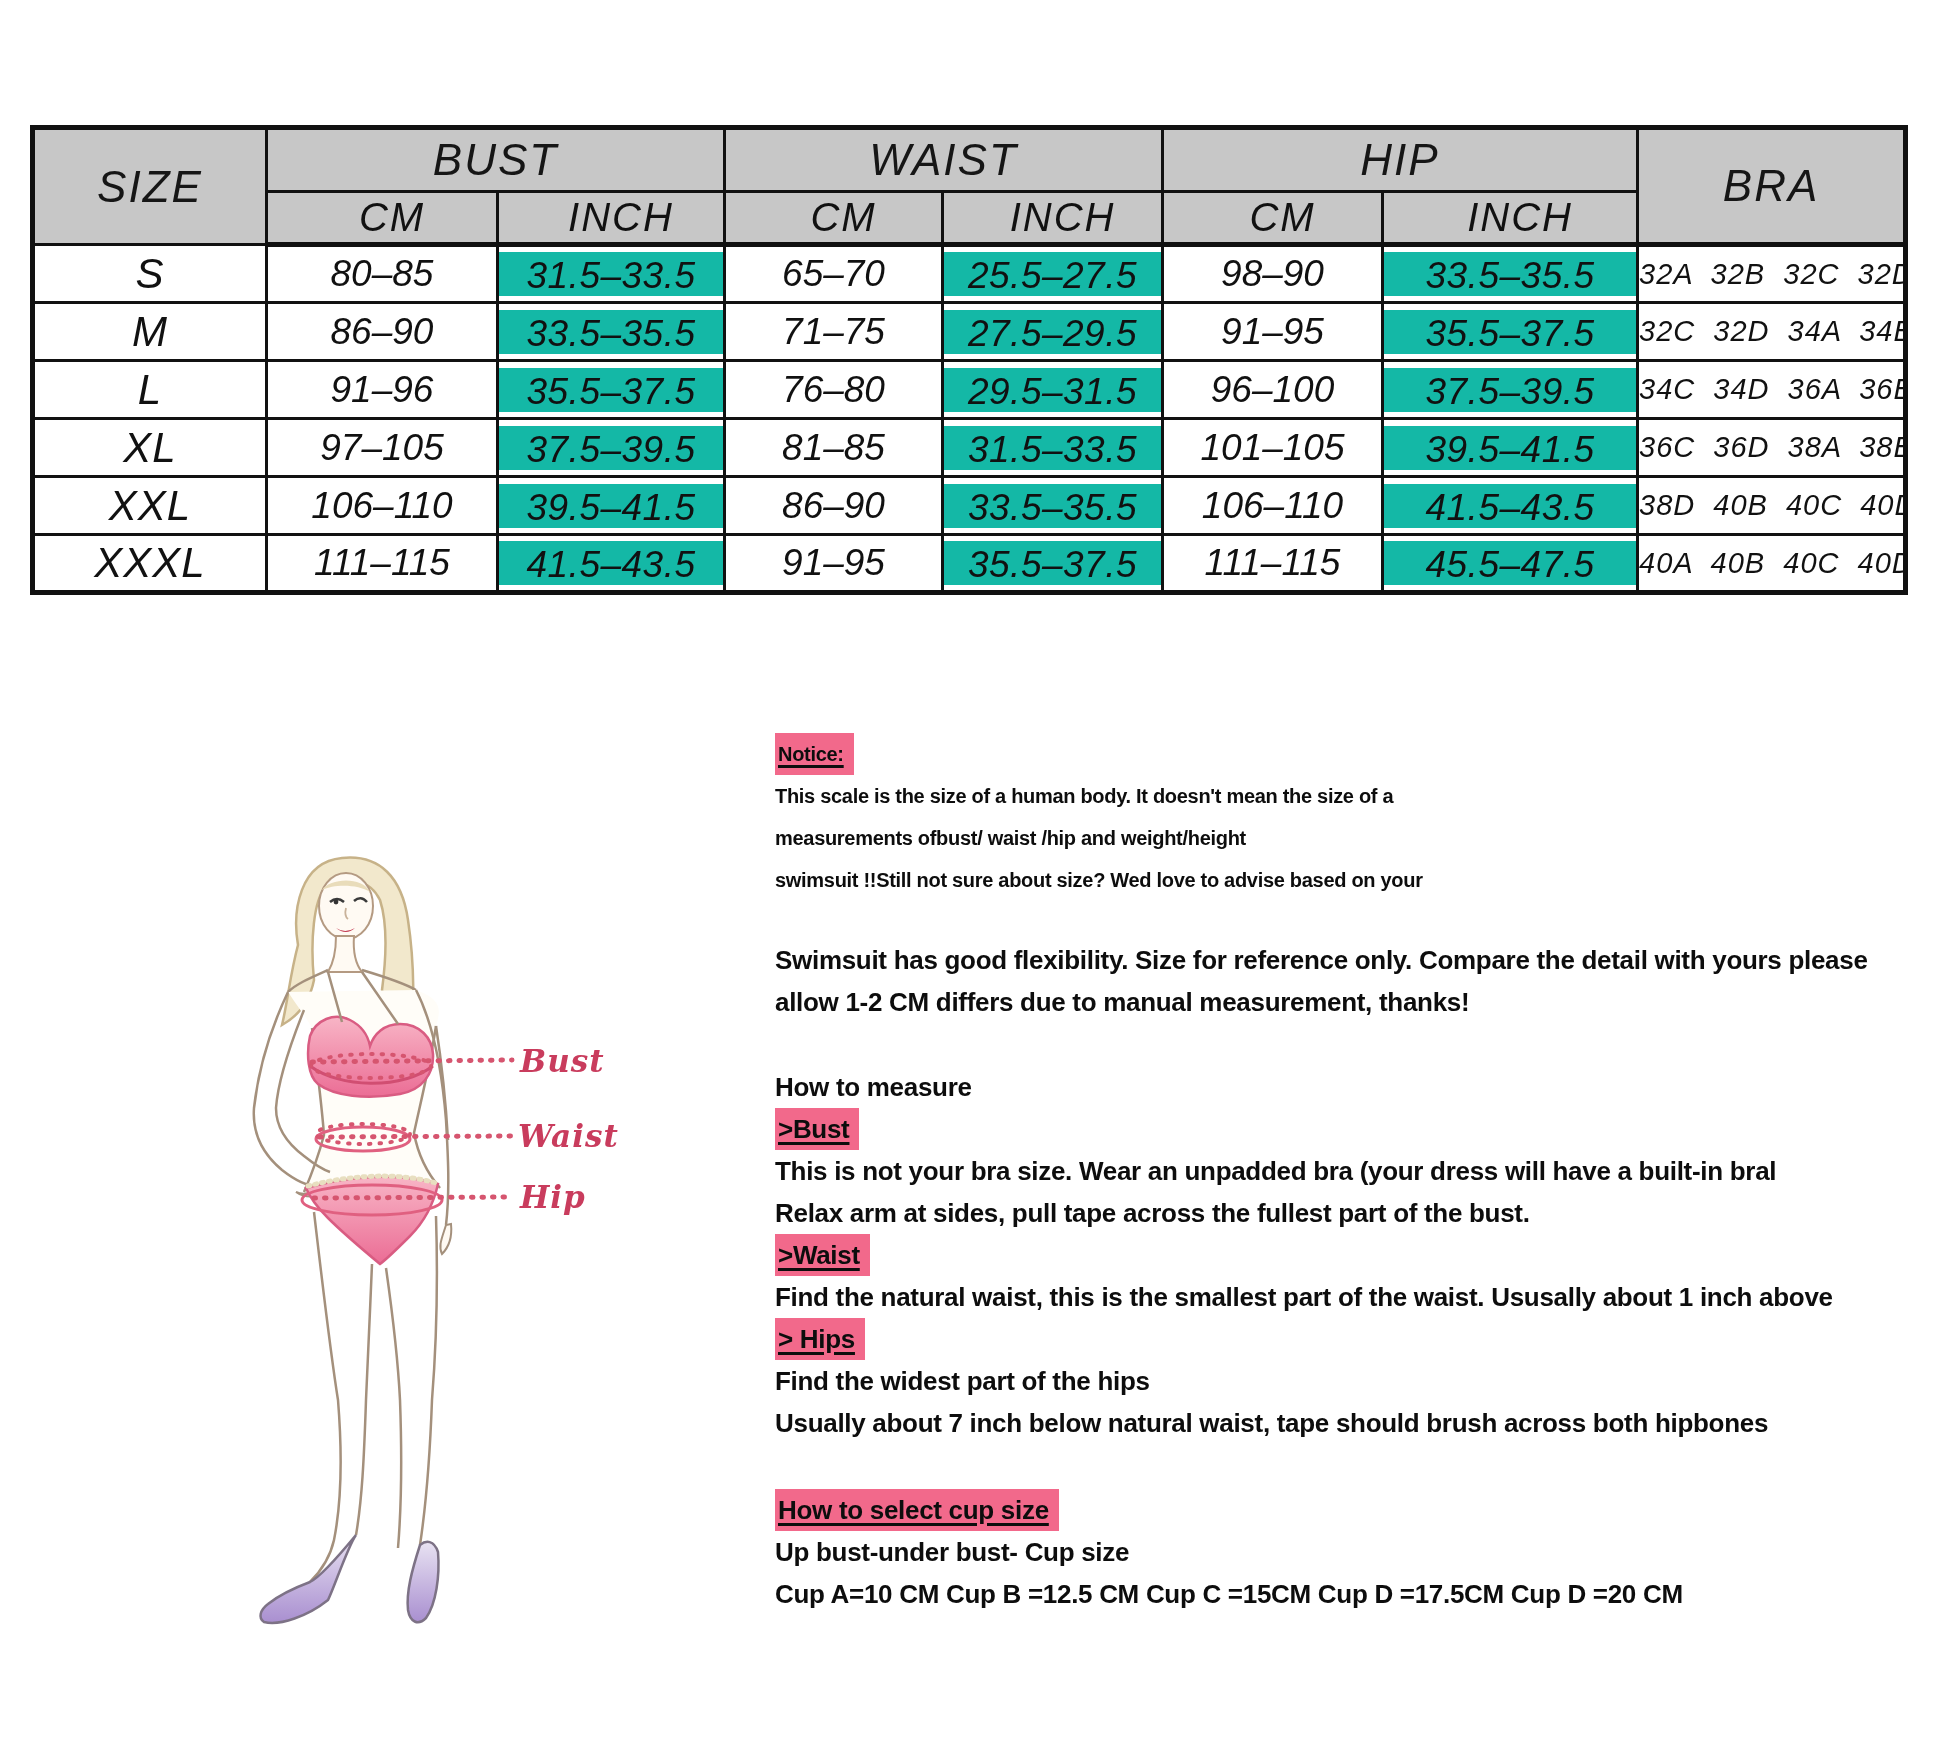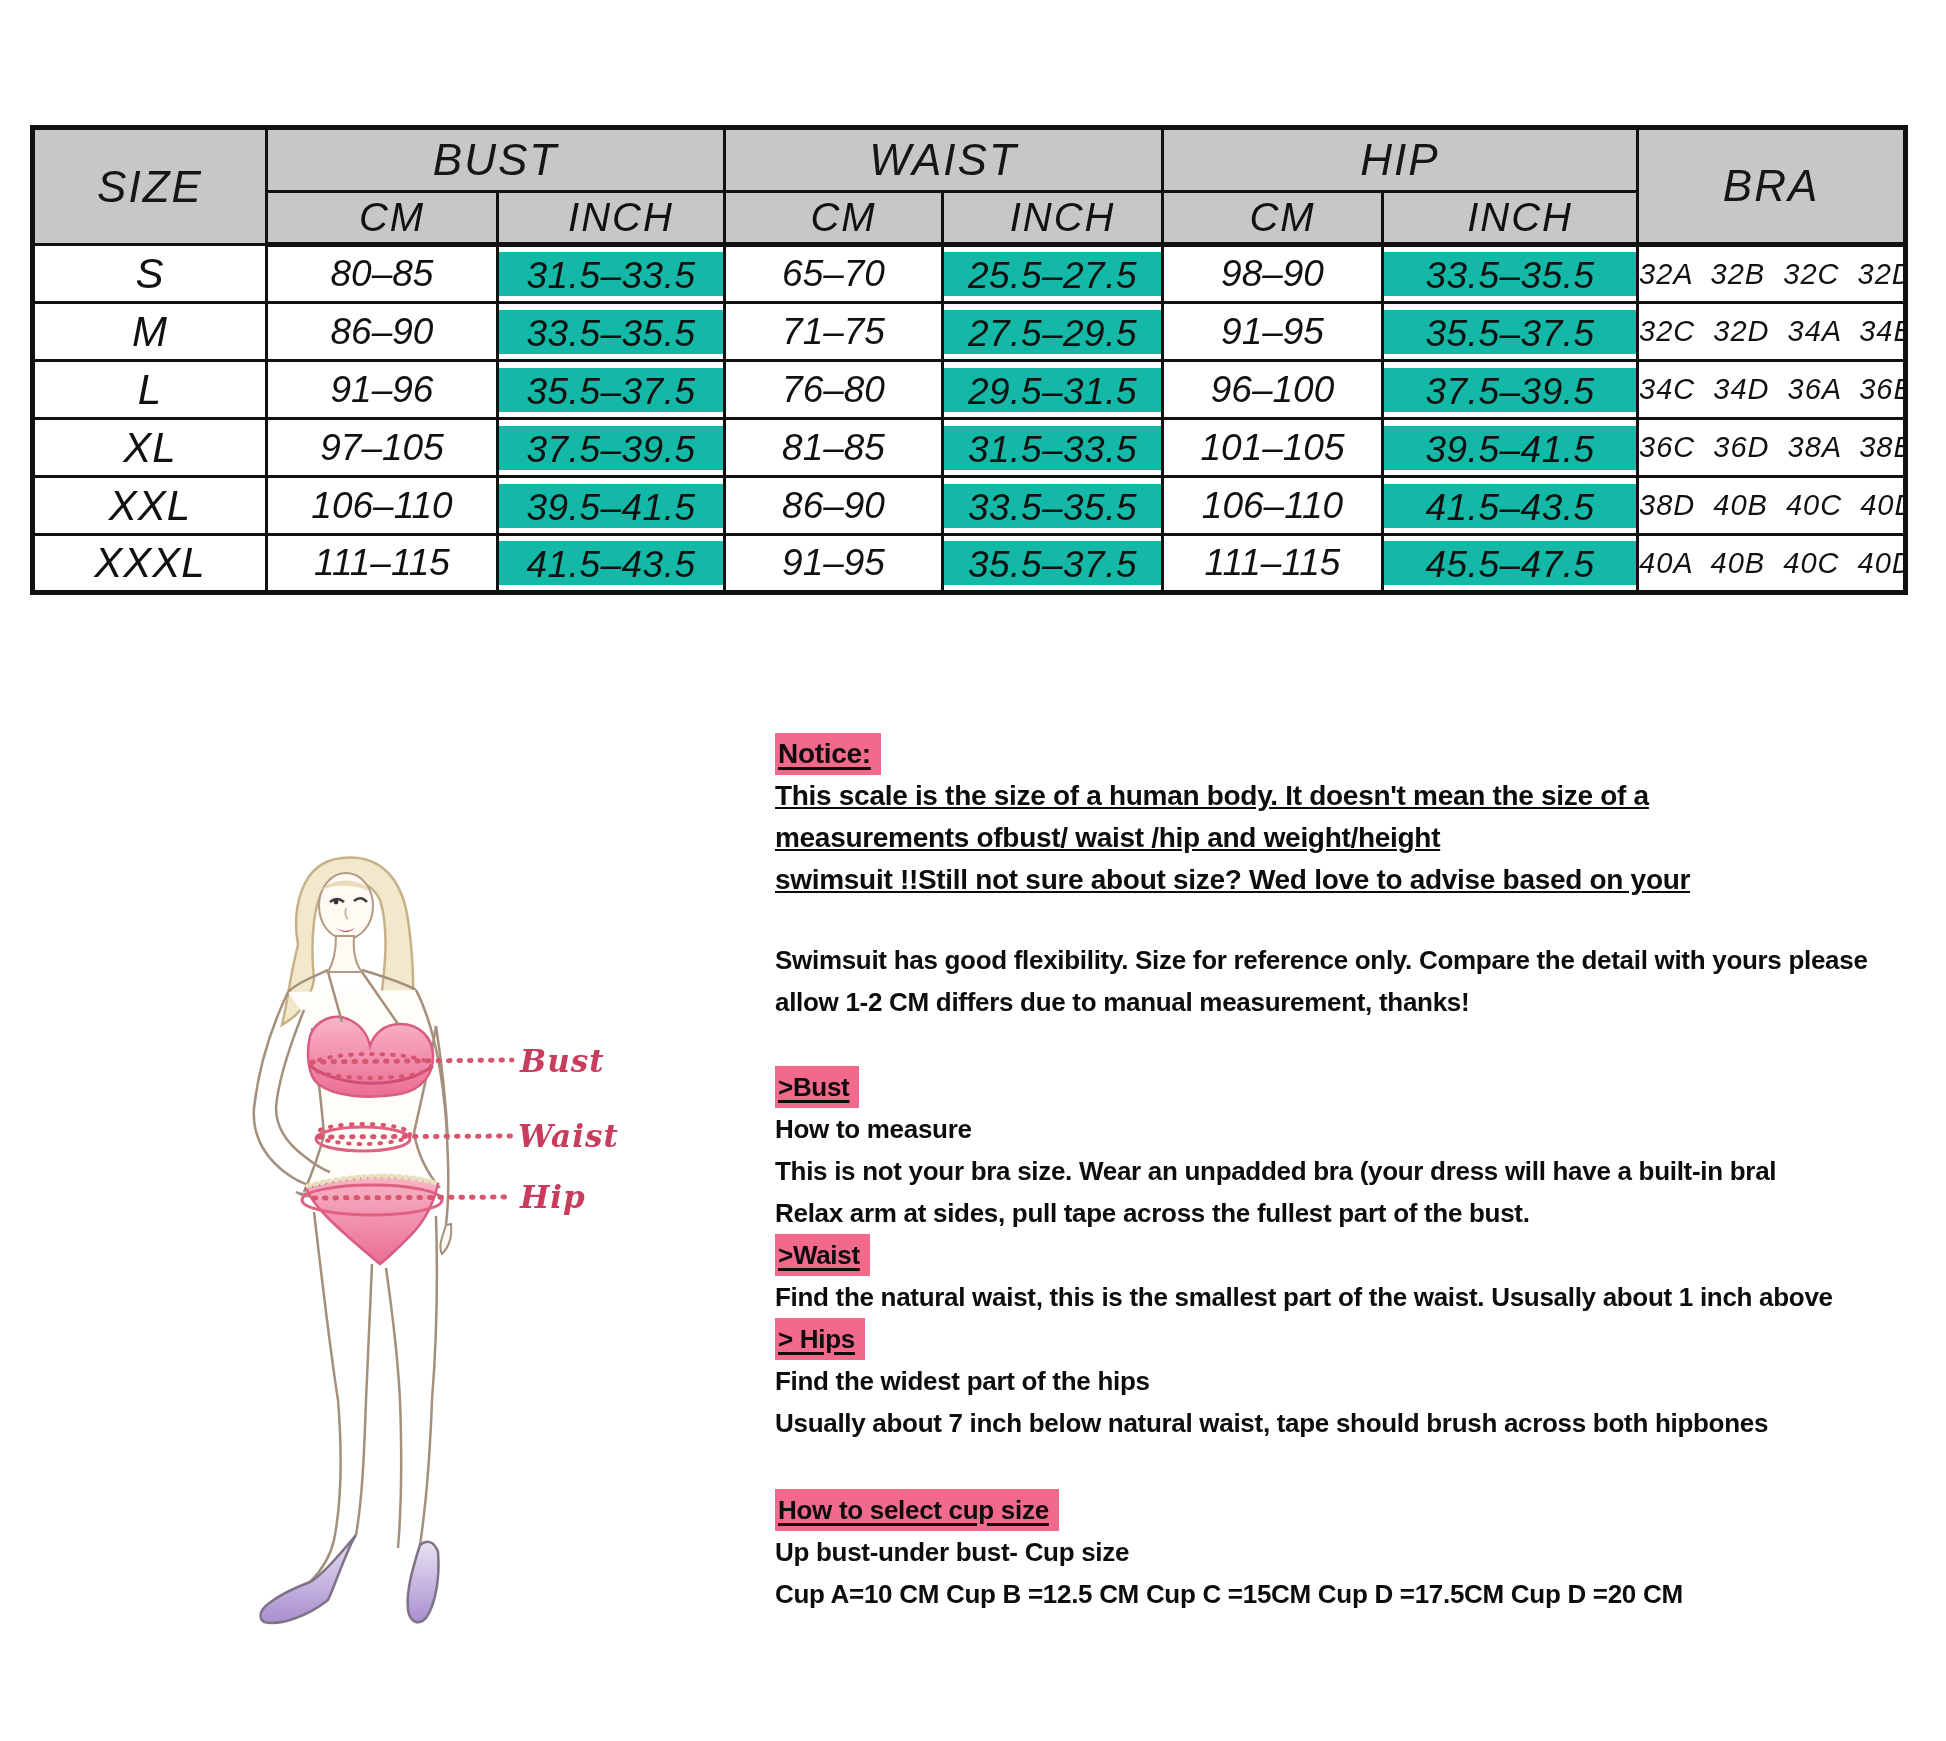--- a/index.html
+++ b/index.html
@@ -33,21 +33,21 @@
     font-size:37px; letter-spacing:0.5px;
   }
   td.bra-cell { font-size:29px; letter-spacing:1px; word-spacing:9px; }
 
   
   .text-col {
     position:absolute; left:775px; top:733px; width:1160px;
     font-weight:bold; color:#0d0d0d;
   }
   .t-line { height:42px; line-height:42px; font-size:26px; letter-spacing:-0.3px; white-space:nowrap; }
-  .t-line.big { font-size:28px;text-decoration:underline; }
+  .t-line.big { font-size:20px; }
   .gap1 { height:38px; } .gap2 { height:43px; } .gap3 { height:45px; }
   .hl {
     display:inline-block; background:#f2698b; padding:0 10px 0 3px;
     text-decoration:underline; text-decoration-thickness:2.5px; text-underline-offset:4px;
   }
 
   
   .figure-wrap { position:absolute; left:230px; top:840px; width:560px; height:820px; }
   .script-label {
     font-family:"DejaVu Serif", serif; font-style:italic; font-weight:bold;
@@ -257,22 +257,22 @@
     <div class="t-line big"><span class="hl">Notice:</span></div>
     <div class="t-line big">This scale is the size of a human body. It doesn't mean the size of a</div>
     <div class="t-line big">measurements ofbust/ waist /hip and weight/height</div>
     <div class="t-line big">swimsuit !!Still not sure about size? Wed love to advise based on your</div>
 
     <div class="gap1"></div>
     <div class="t-line">Swimsuit has good flexibility. Size for reference only. Compare the detail with yours please</div>
     <div class="t-line">allow 1-2 CM differs due to manual measurement, thanks!</div>
 
     <div class="gap2"></div>
+    <div class="t-line">How to measure</div>
     <div class="t-line"><span class="hl">&gt;Bust</span></div>
-    <div class="t-line">How to measure</div>
     <div class="t-line">This is not your bra size. Wear an unpadded bra (your dress will have a built-in bral</div>
     <div class="t-line">Relax arm at sides, pull tape across the fullest part of the bust.</div>
     <div class="t-line"><span class="hl">&gt;Waist</span></div>
     <div class="t-line">Find the natural waist, this is the smallest part of the waist. Ususally about 1 inch above</div>
     <div class="t-line"><span class="hl">&gt; Hips</span></div>
     <div class="t-line">Find the widest part of the hips</div>
     <div class="t-line">Usually about 7 inch below natural waist, tape should brush across both hipbones</div>
 
     <div class="gap3"></div>
     <div class="t-line"><span class="hl">How to select cup size</span></div>

